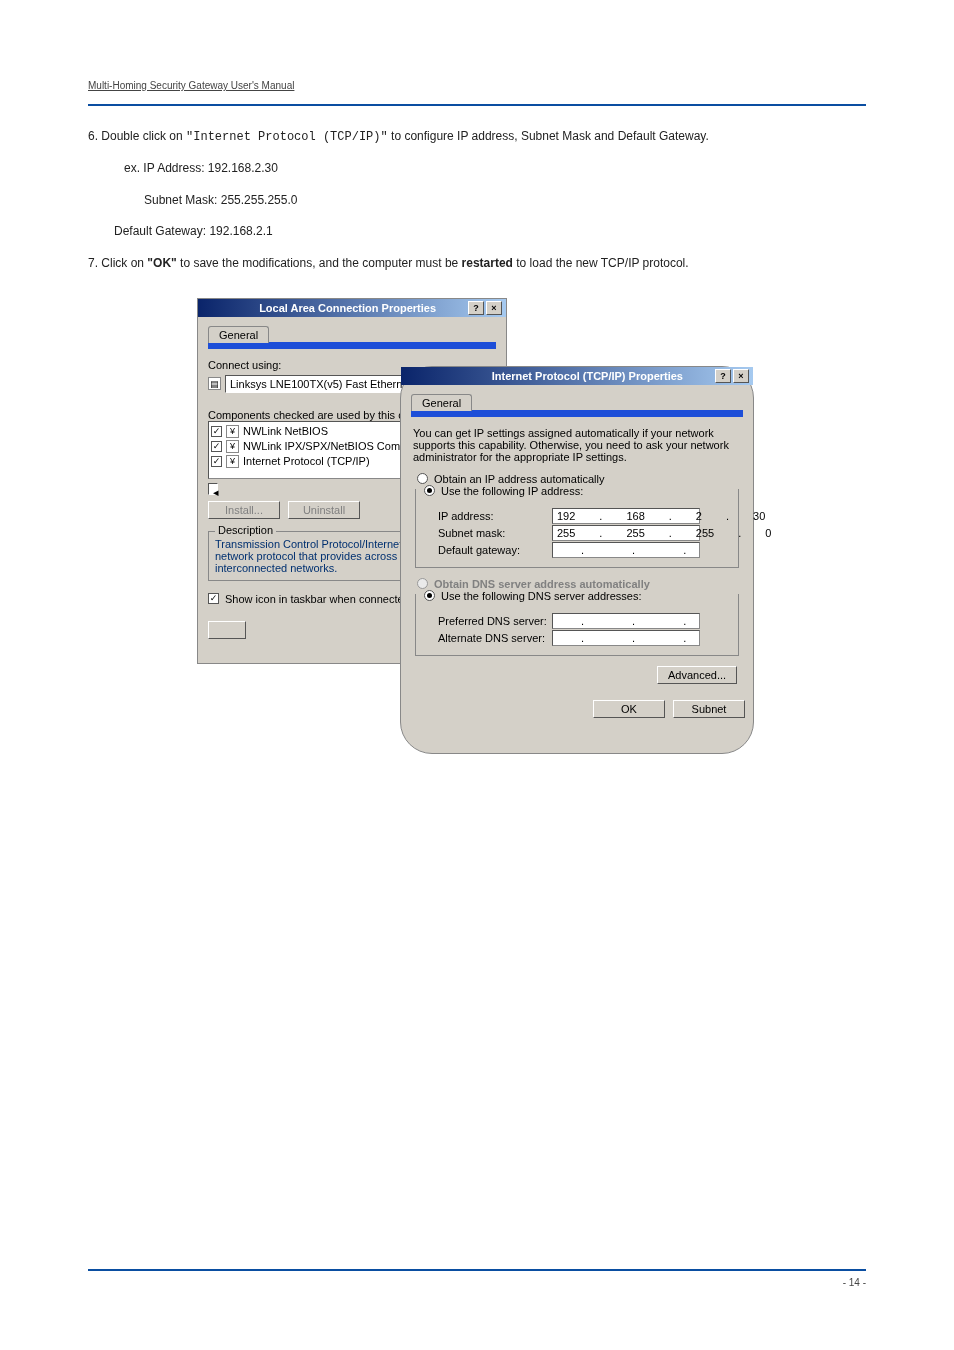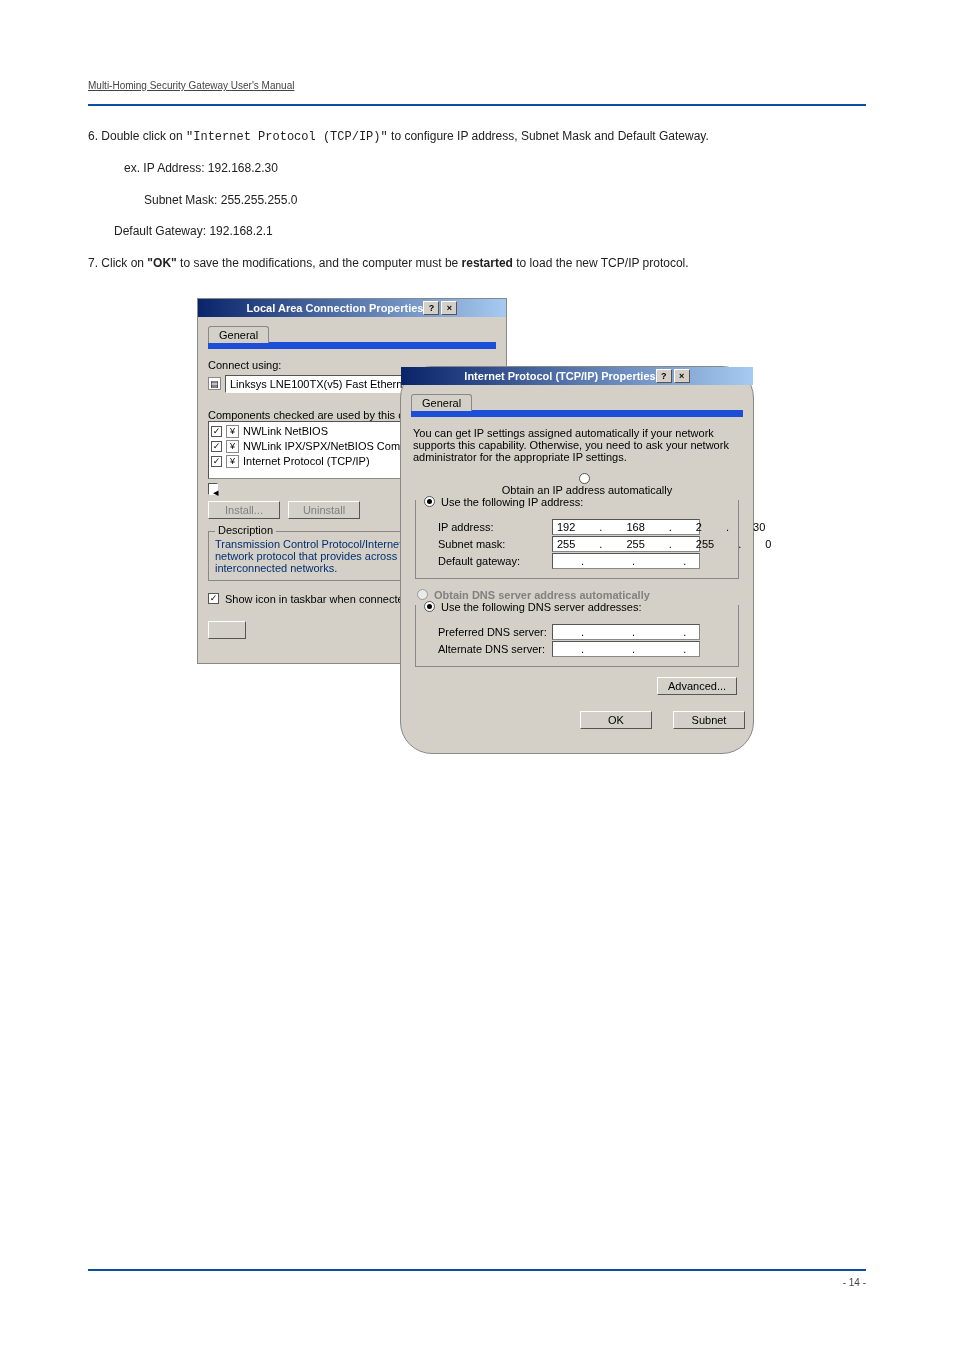--- a/index.html
+++ b/index.html
@@ -55,23 +55,24 @@
     font-family: Tahoma, Arial, sans-serif;
     font-size: 11px;
   }
   .dlg .titlebar {
     background: linear-gradient(to right, #0a246a, #a6caf0);
     color: #fff;
     height: 18px;
     line-height: 18px;
     padding: 0 4px;
     display: flex;
-    justify-content: center;
+    justify-content: flex-end;
     align-items: center;
     font-weight: bold;
+    gap: 32px;
   }
   .dlg .titlebar .wbtns { display:flex; gap:2px; }
   .wbtn {
     width: 16px; height: 14px;
     background: #d4d0c8;
     border: 1px solid #fff;
     border-right-color:#555; border-bottom-color:#555;
     font-size: 9px; line-height: 12px; text-align: center;
     color:#000; font-weight: bold;
   }
@@ -177,21 +178,21 @@
     padding:6px 6px 8px 6px;
     position:relative;
   }
   .fs .fs-head {
     display:flex; align-items:center; gap:6px;
     position:relative; top:-10px;
     background:#d4d0c8; padding:0 2px;
   }
 
   .dlg-footer {
-    display:flex; justify-content:flex-end; gap:21px;
+    display:flex; justify-content:flex-end; gap:8px;
     padding:6px 8px 0 8px;
   }
 
   
   .page-footer {
     position:absolute;
     left:88px; right:88px; bottom:62px;
   }
   .page-footer hr { border:none; border-top:2px solid #0a4ea1; margin:0 0 6px 0; }
   .page-footer .row { display:flex; justify-content:space-between; font-size:10px; color:#444; }
@@ -292,21 +293,21 @@
           <span class="wbtn">×</span>
         </span>
       </div>
       <div class="dlg-body">
         <div class="tabstrip">
           <div class="tab">General</div>
         </div>
 
         <div style="margin:4px 2px 10px 2px;">You can get IP settings assigned automatically if your network supports this capability. Otherwise, you need to ask your network administrator for the appropriate IP settings.</div>
 
-        <div class="field-row" style="margin-left:14px;flex-direction:column;">
+        <div class="field-row" style="margin-left:6px;">
           <span class="radio"></span>
           <span style="margin-left:6px;">Obtain an IP address automatically</span>
         </div>
 
         <div class="fs">
           <div class="fs-head">
             <span class="radio">
                 <span class="dot"></span>
               </span>
             <span>Use the following IP address:</span>

